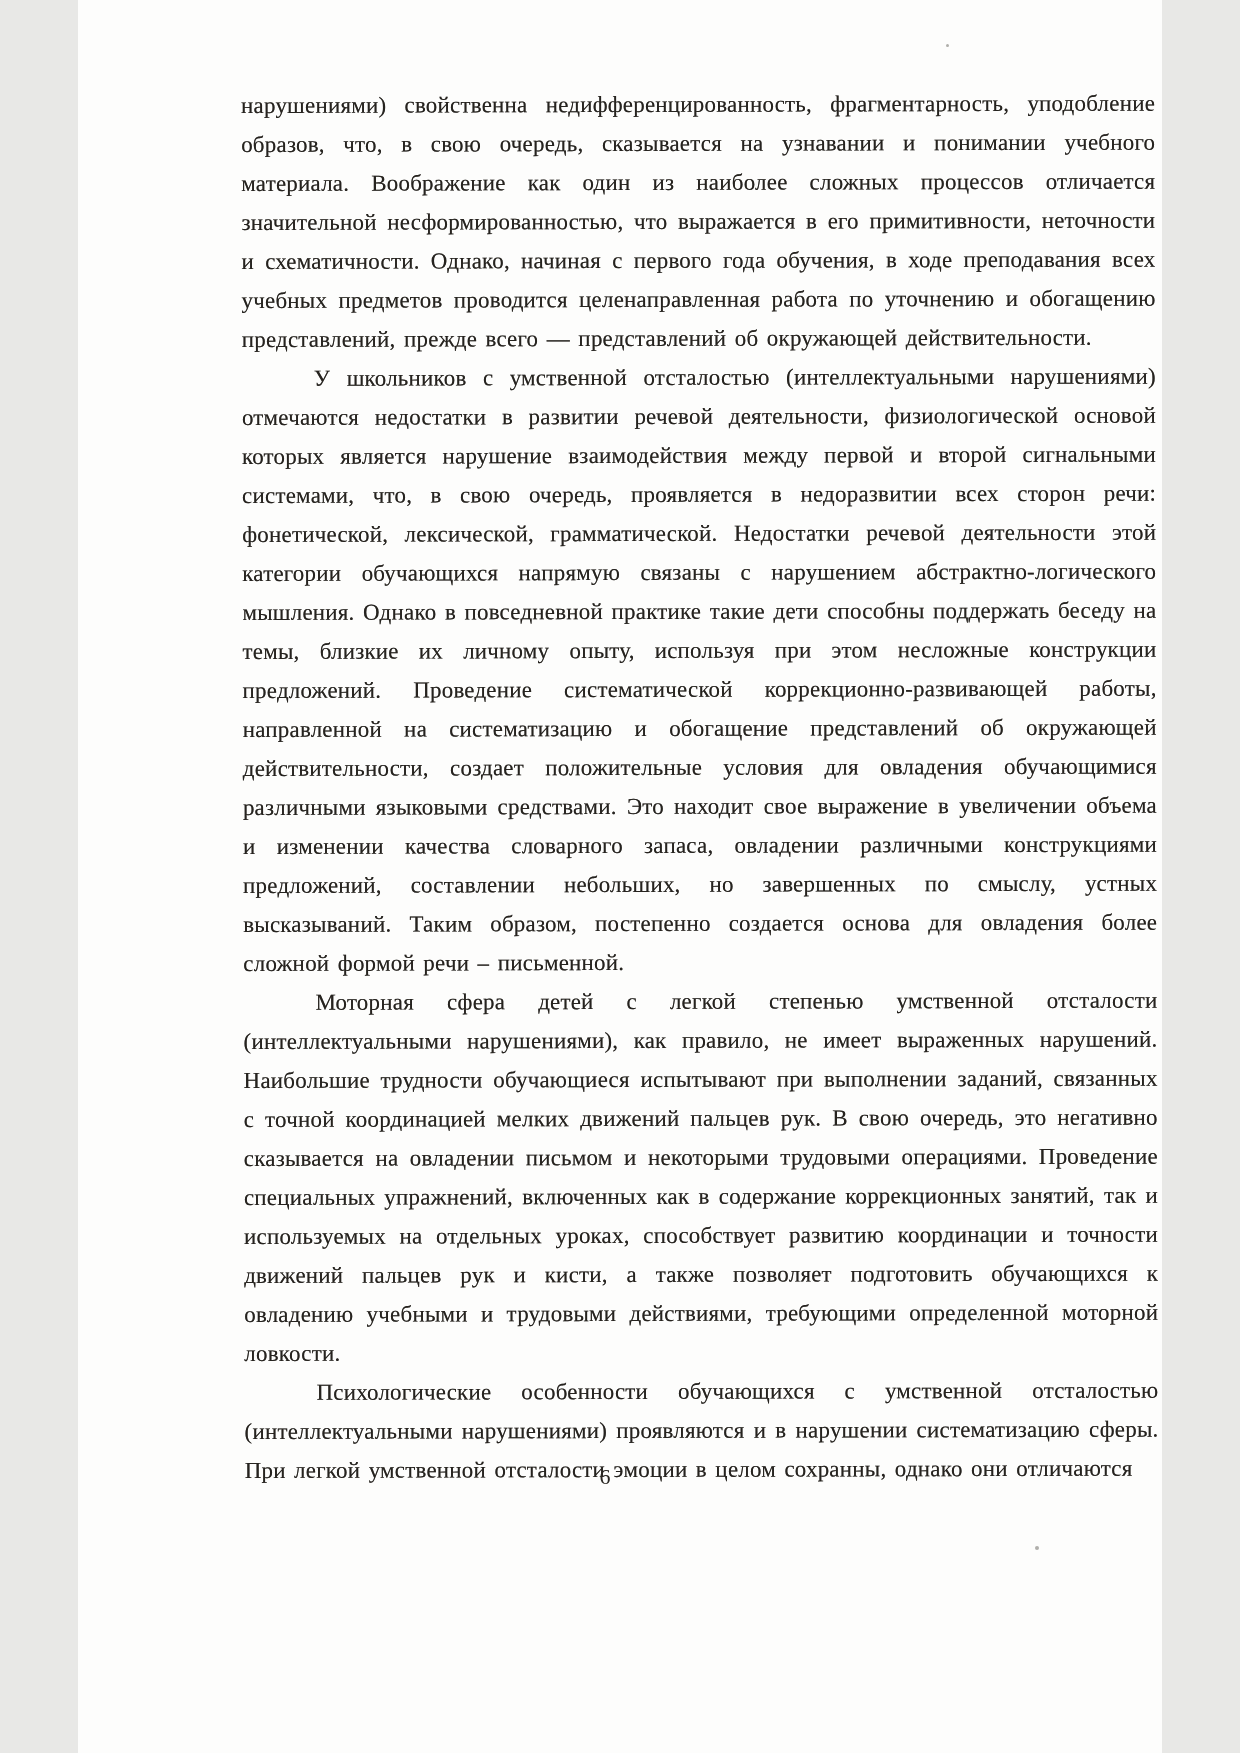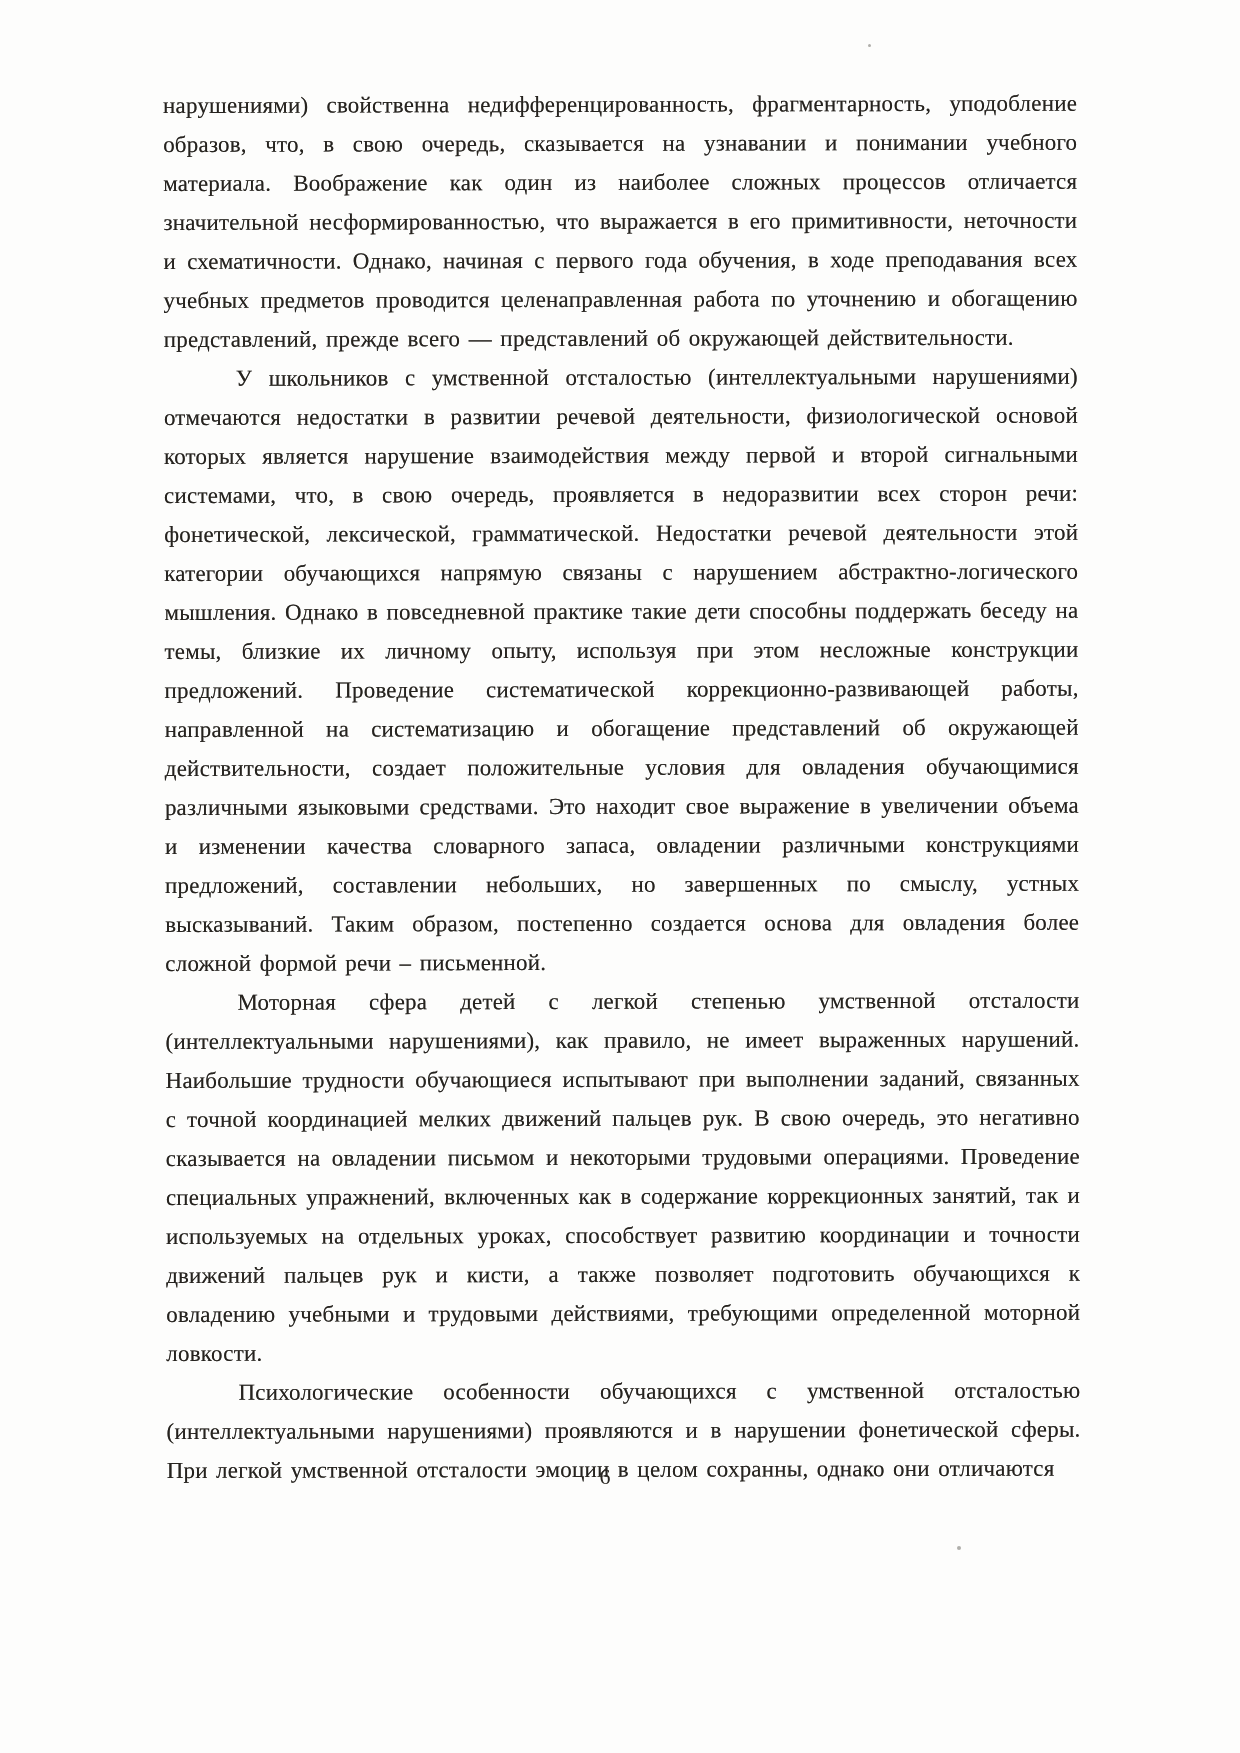--- a/index.html
+++ b/index.html
@@ -2,21 +2,21 @@
 <html><head>
 <meta charset="utf-8">
 <style>
   html, body {
     margin: 0;
     padding: 0;
     background: #e8e8e6;
   }
   .page {
     position: relative;
-    width: 1240px;
+    width: 1084px;
     height: 1753px;
     margin: 0 auto;
     background: #fdfdfc;
     overflow: hidden;
     font-family: "Liberation Serif", "DejaVu Serif", serif;
     color: #26231f;
   }
   .text-block {
     position: absolute;
     left: 163px;
@@ -62,18 +62,18 @@
   .speck-2 { left: 957px; top: 1546px; width: 4px; height: 4px; }
 </style>
 </head>
 <body>
 
 <div class="page">
   <div class="text-block" id="text-block">
       <p class="para"><span>нарушениями) свойственна недифференцированность, фрагментарность, уподобление образов, что, в свою очередь, сказывается на узнавании и понимании учебного материала. Воображение как один из наиболее сложных процессов отличается значительной несформированностью, что выражается в его примитивности, неточности и схематичности. Однако, начиная с первого года обучения, в ходе преподавания всех учебных предметов проводится целенаправленная работа по уточнению и обогащению представлений, прежде всего — представлений об окружающей действительности.</span></p>
       <p class="para indent"><span>У школьников с умственной отсталостью (интеллектуальными нарушениями) отмечаются недостатки в развитии </span><span class="bold">речевой деятельности</span><span>, физиологической основой которых является нарушение взаимодействия между первой и второй сигнальными системами, что, в свою очередь, проявляется в недоразвитии всех сторон речи: фонетической, лексической, грамматической. Недостатки речевой деятельности этой категории обучающихся напрямую связаны с нарушением абстрактно-логического мышления. Однако в повседневной практике такие дети способны поддержать беседу на темы, близкие их личному опыту, используя при этом несложные конструкции предложений. Проведение систематической коррекционно-развивающей работы, направленной на систематизацию и обогащение представлений об окружающей действительности, создает положительные условия для овладения обучающимися различными языковыми средствами. Это находит свое выражение в увеличении объема и изменении качества словарного запаса, овладении различными конструкциями предложений, составлении небольших, но завершенных по смыслу, устных высказываний. Таким образом, постепенно создается основа для овладения более сложной формой речи – письменной.</span></p>
       <p class="para indent"><span class="bold">Моторная</span><span> сфера детей с легкой степенью умственной отсталости (интеллектуальными нарушениями), как правило, не имеет выраженных нарушений. Наибольшие трудности обучающиеся испытывают при выполнении заданий, связанных с точной координацией мелких движений пальцев рук. В свою очередь, это негативно сказывается на овладении письмом и некоторыми трудовыми операциями. Проведение специальных упражнений, включенных как в содержание коррекционных занятий, так и используемых на отдельных уроках, способствует развитию координации и точности движений пальцев рук и кисти, а также позволяет подготовить обучающихся к овладению учебными и трудовыми действиями, требующими определенной моторной ловкости.</span></p>
-      <p class="para indent"><span>Психологические особенности обучающихся с умственной отсталостью (интеллектуальными нарушениями) проявляются и в нарушении </span><span class="bold">фонетической</span><span> сферы. При легкой умственной отсталости эмоции в целом сохранны, однако они отличаются</span></p>
+      <p class="para indent"><span>Психологические особенности обучающихся с умственной отсталостью (интеллектуальными нарушениями) проявляются и в нарушении </span><span class="bold">систематизацию</span><span> сферы. При легкой умственной отсталости эмоции в целом сохранны, однако они отличаются</span></p>
     </div>
   <div class="page-number">6</div>
   <div class="speck speck-1"></div>
   <div class="speck speck-2"></div>
 </div>
 
 </body></html>

